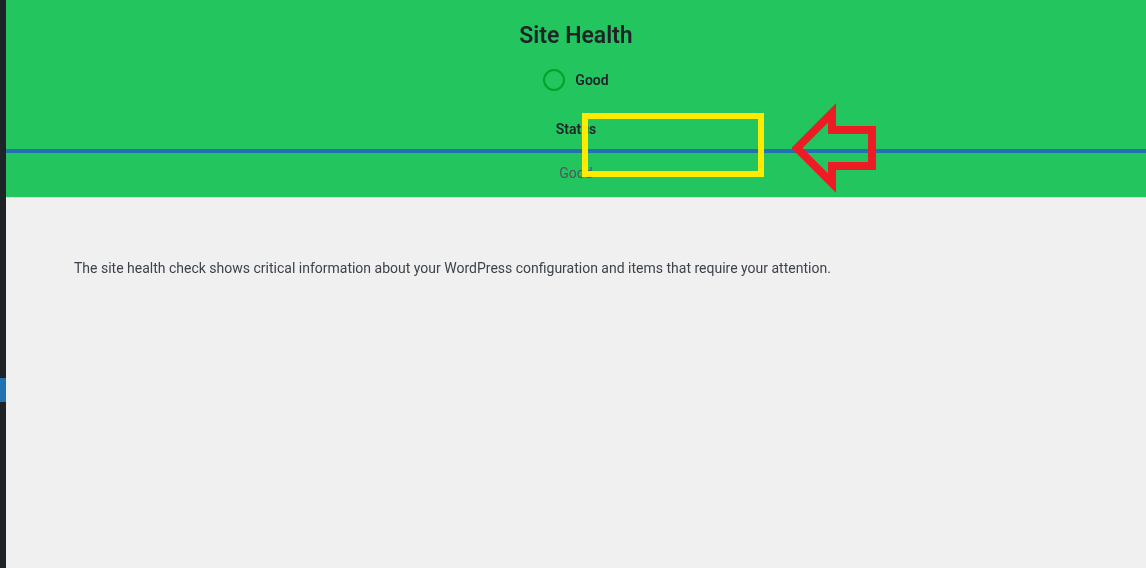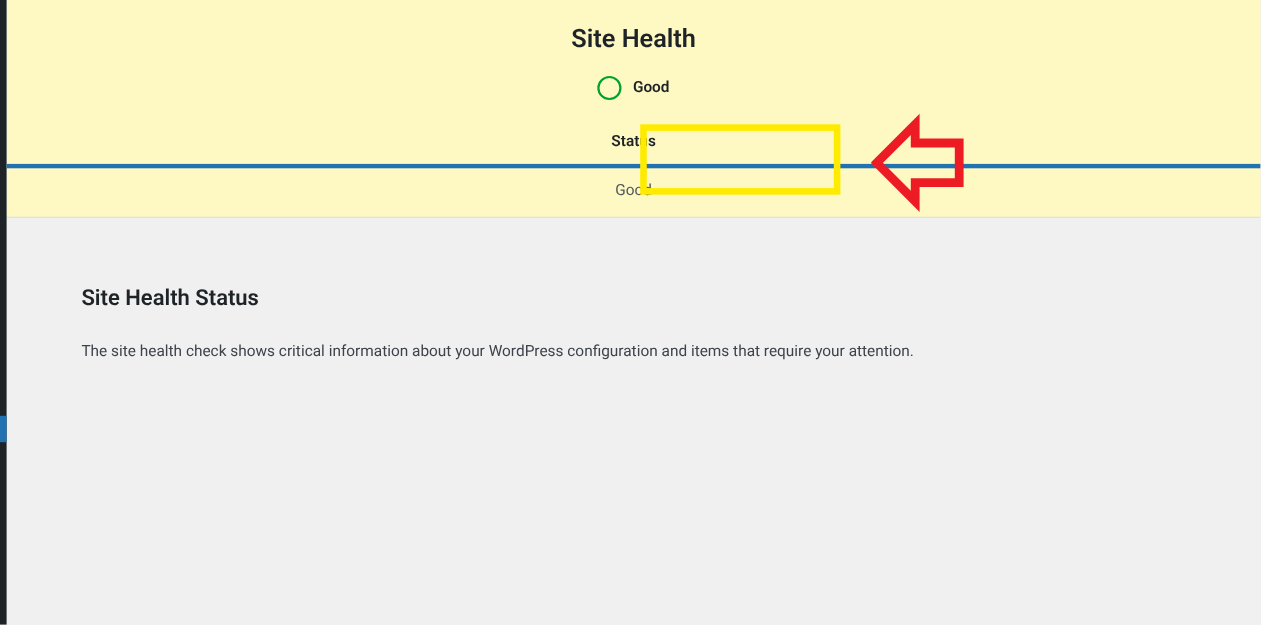--- a/index.html
+++ b/index.html
@@ -22,21 +22,21 @@
     }
     .left-marker {
       position: absolute;
       left: 0;
       top: 378px;
       width: 6px;
       height: 24px;
       background: #2271b1;
     }
     .header {
-      background: #fef9c3;
+      background: #22c55e;
       padding-top: 22px;
       padding-bottom: 0;
       text-align: center;
       border-bottom: 1px solid #dcdcde;
       margin-left: 6px;
     }
     .page-title {
       font-size: 23px;
       font-weight: 600;
       color: #1d2327;
@@ -142,15 +142,14 @@
 
 <div class="highlight-box"></div>
 
 <div class="arrow-annotation">
   <svg width="90" height="100" viewBox="0 0 90 100">
     <path d="M 5 50 L 40 15 L 40 32 L 80 32 L 80 68 L 40 68 L 40 85 Z" fill="none" stroke="#ed1c24" stroke-width="8" stroke-linejoin="miter"></path>
   </svg>
 </div>
 
 <div class="body-content">
-  <h2 class="section-title">Site Health Status</h2>
   <p class="section-desc">The site health check shows critical information about your WordPress configuration and items that require your attention.</p>
 </div>
 
 </body></html>

